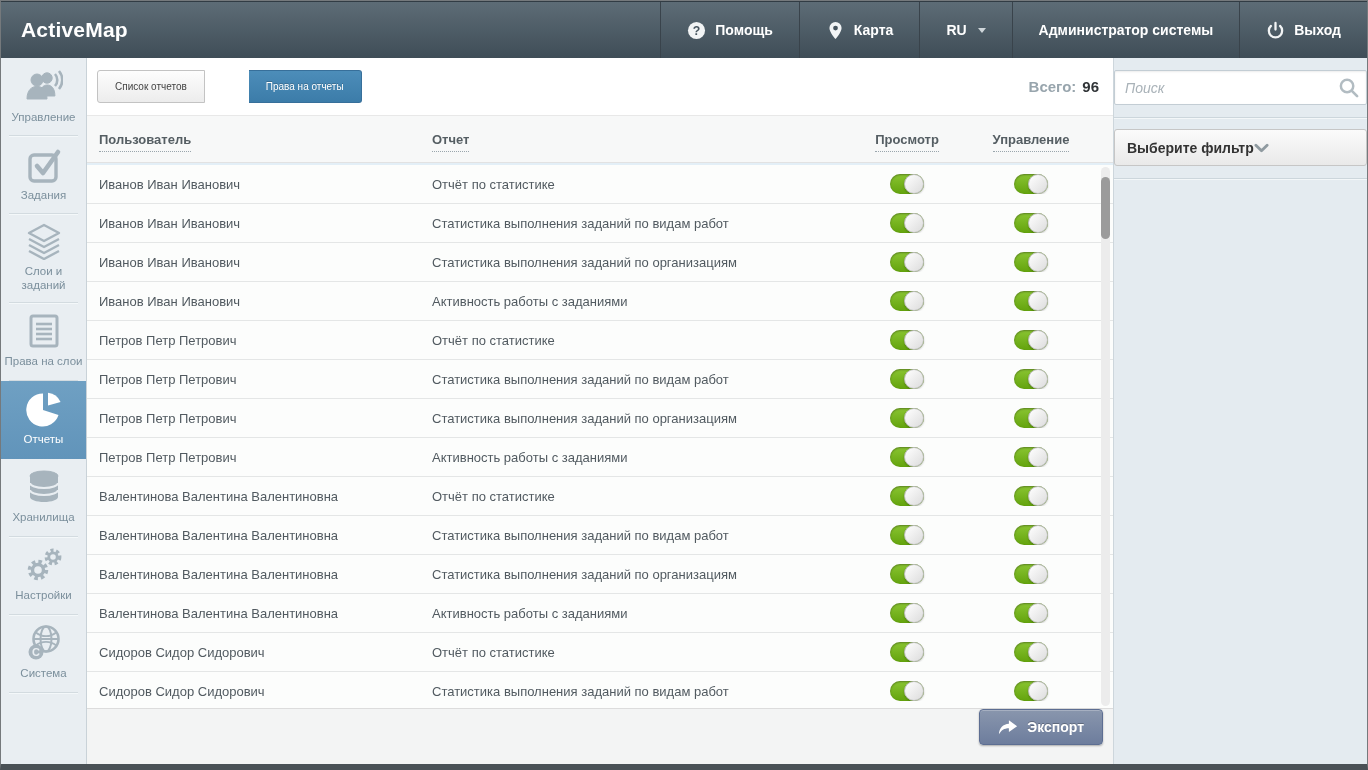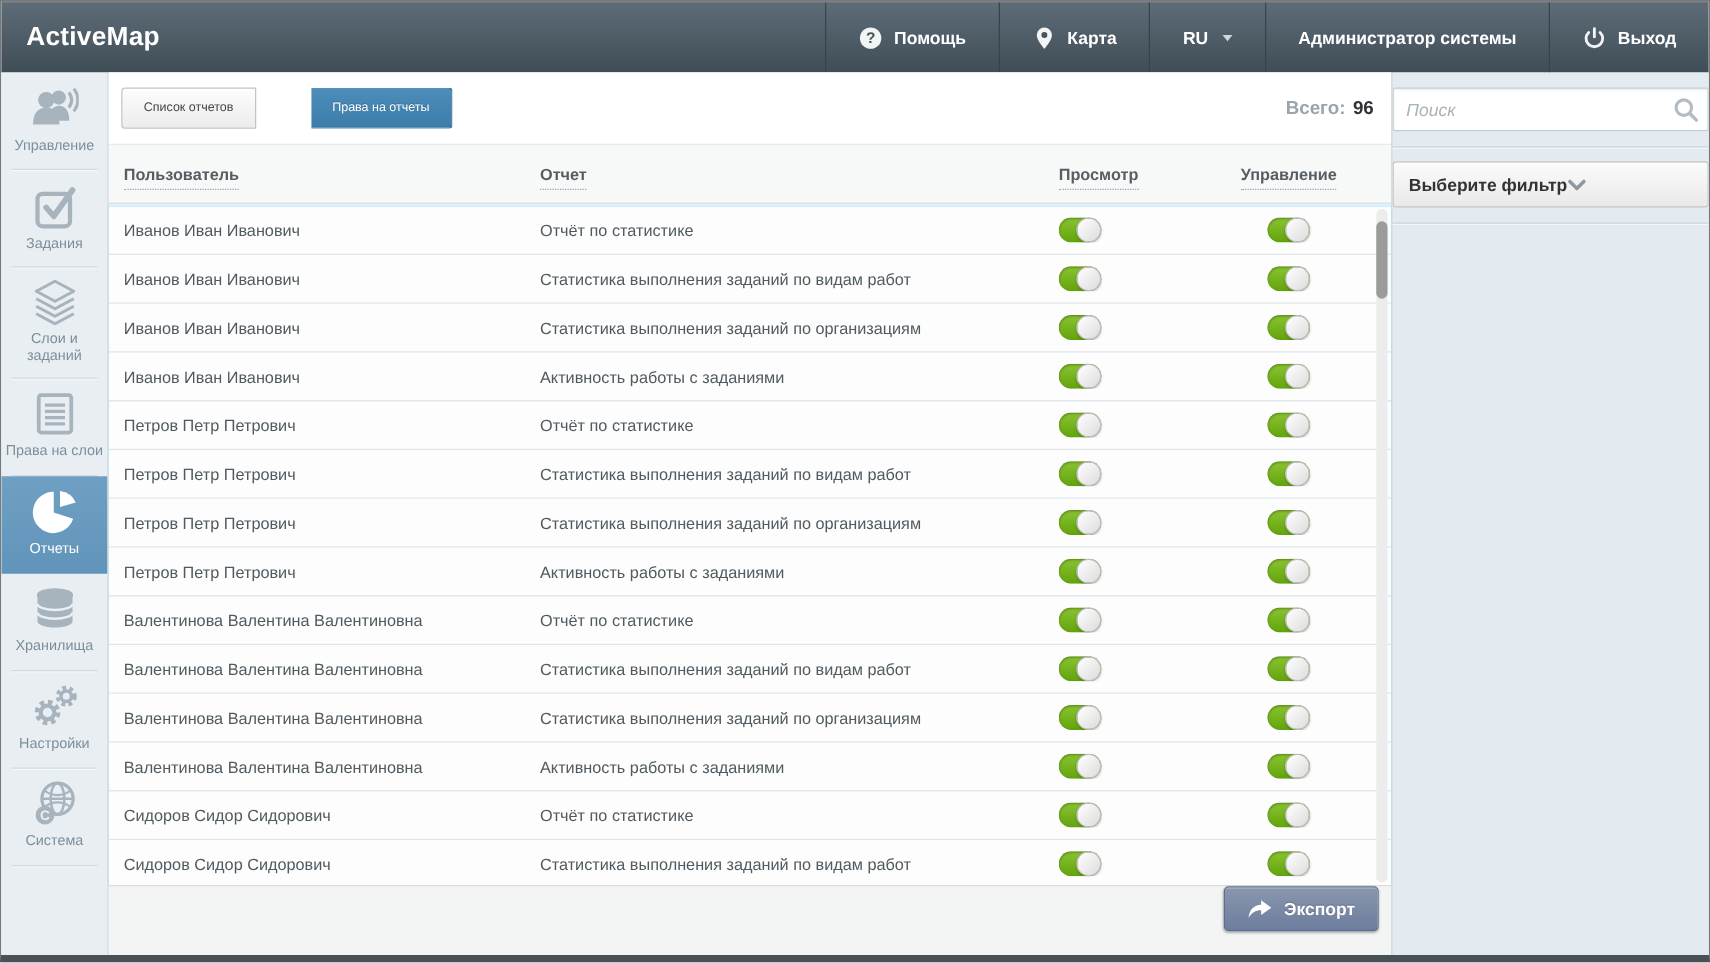--- a/index.html
+++ b/index.html
@@ -38,25 +38,25 @@
   .tab:last-child { border-radius:0 3px 3px 0; border-left:none; }
   .tab.active { background:linear-gradient(#4c8db9,#3c7ca9); border-color:#376f9a; color:#fff; text-shadow:0 -1px 0 rgba(0,0,0,.2);margin-left:44px; }
   .total { margin-left:auto; font-size:15px; color:#98a5ad; font-weight:bold; }
   .total b { color:#2f3336; margin-left:6px; }
 
   
   .thead { flex:0 0 47px; background:#f7f8f8; border-bottom:1px solid #e2e2e2; display:flex; align-items:center; font-size:13px; font-weight:bold; color:#555e63; }
   .th span { border-bottom:1px dotted #9aa6ad; padding-bottom:4px; cursor:pointer; }
   .col-user { width:345px; padding-left:12px; }
   .col-report { flex:1; min-width:0; }
-  .col-view { width:120px; }
+  .col-view { width:120px; text-align:center; }
   .col-manage { width:128px; text-align:center; }
   .col-sb { width:18px; }
 
-  .tbody { flex:0 0 545px; position:relative; overflow:hidden; border-top:2px solid #e3eff7; background:#7dd3fc; }
+  .tbody { flex:0 0 545px; position:relative; overflow:hidden; border-top:2px solid #e3eff7; background:#3b82f6; }
   .row { height:39px; display:flex; align-items:center; border-bottom:1px solid #e4e6e6; background:#fcfdfc; font-size:13px; color:#515a60; }
   .row .cell { white-space:nowrap; overflow:hidden; text-overflow:ellipsis; }
 
   .toggle { display:inline-block; position:relative; width:34px; height:20px; border-radius:10px; background:linear-gradient(#8ac532,#63a30d); box-shadow:inset 0 1px 2px rgba(0,0,0,.35); vertical-align:middle; cursor:pointer; }
   .toggle .knob { position:absolute; right:0; top:0; width:20px; height:20px; border-radius:50%; background:linear-gradient(135deg,#ffffff,#dcdcdc); border:1px solid #bfbfbf; box-shadow:0 1px 2px rgba(0,0,0,.25); }
 
   
   .scroll-track { position:absolute; top:2px; right:3px; width:9px; bottom:2px; background:#ececec; border-radius:5px; }
   .scroll-thumb { position:absolute; top:10px; left:0; width:9px; height:62px; background:#9b9b9b; border-radius:5px; cursor:pointer; }
 

